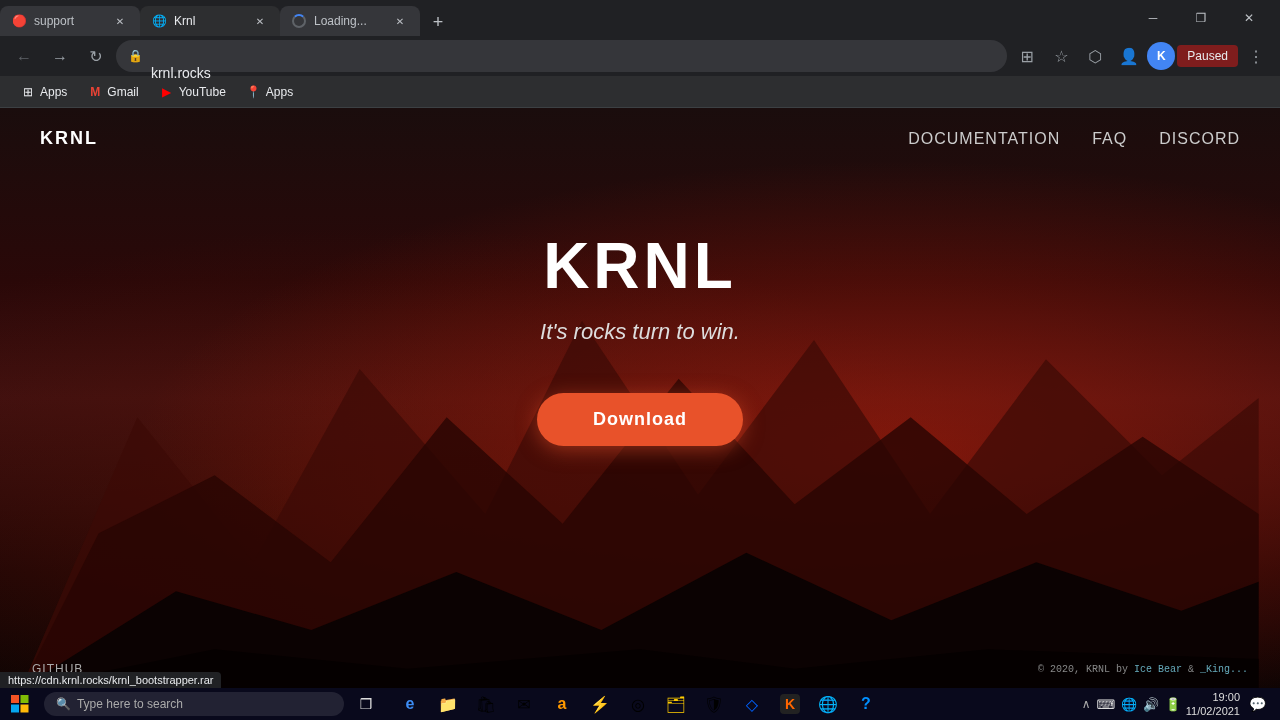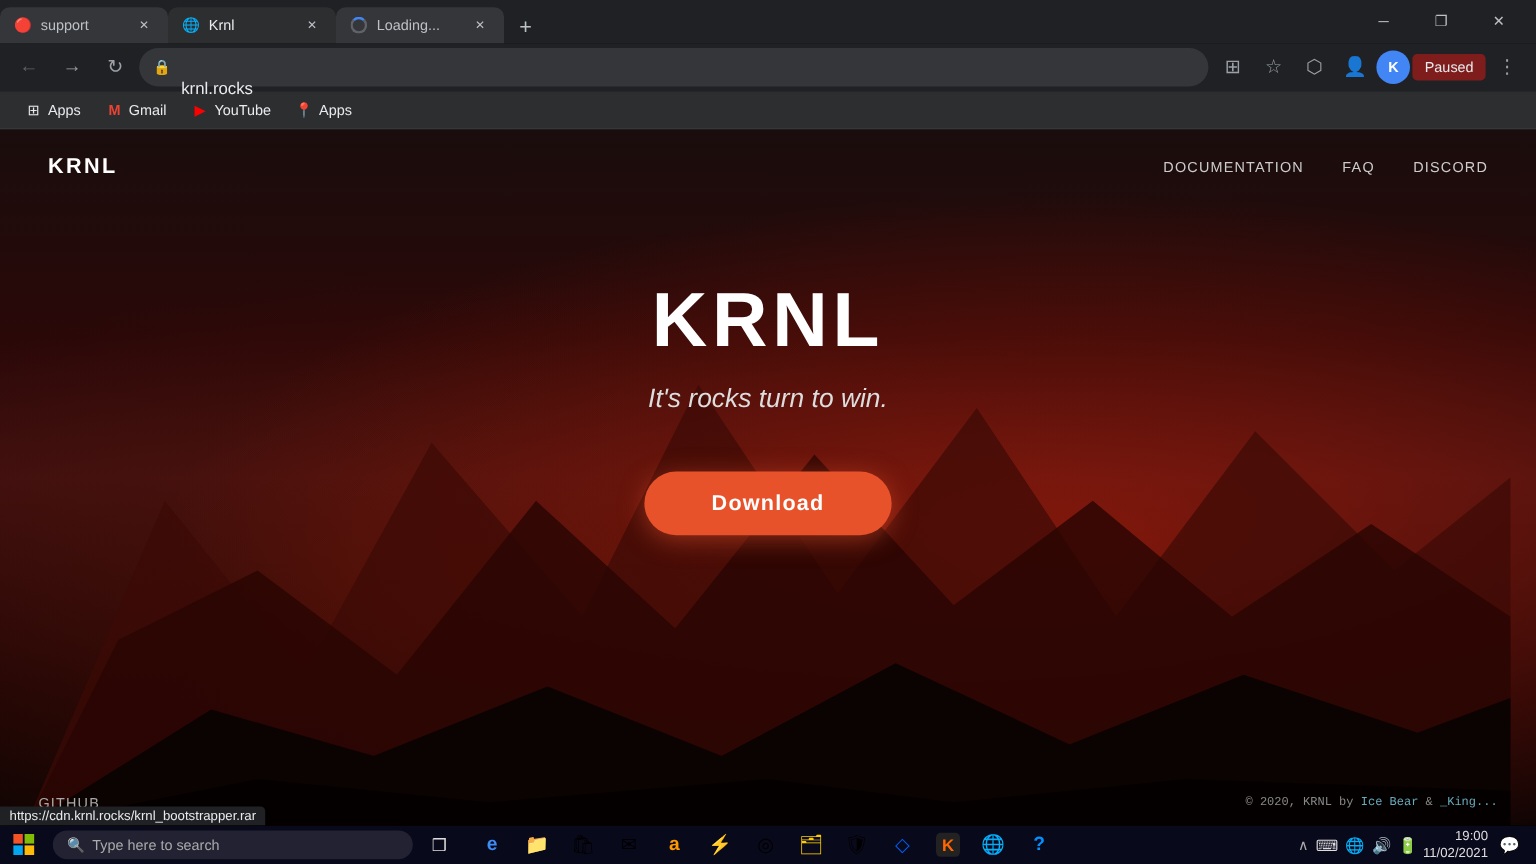--- a/index.html
+++ b/index.html
@@ -225,21 +225,21 @@
       font-size: 18px;
       font-weight: bold;
       letter-spacing: 2px;
     }
     .site-nav-links {
       display: flex;
       gap: 32px;
     }
     .site-nav-link {
       color: #ccc;
-      font-size: 12px;
+      font-size: 16px;
       letter-spacing: 1px;
       cursor: pointer;
       text-decoration: none;
       text-align: center;
     }
 
     
     .hero-content {
       position: relative;
       z-index: 10;

